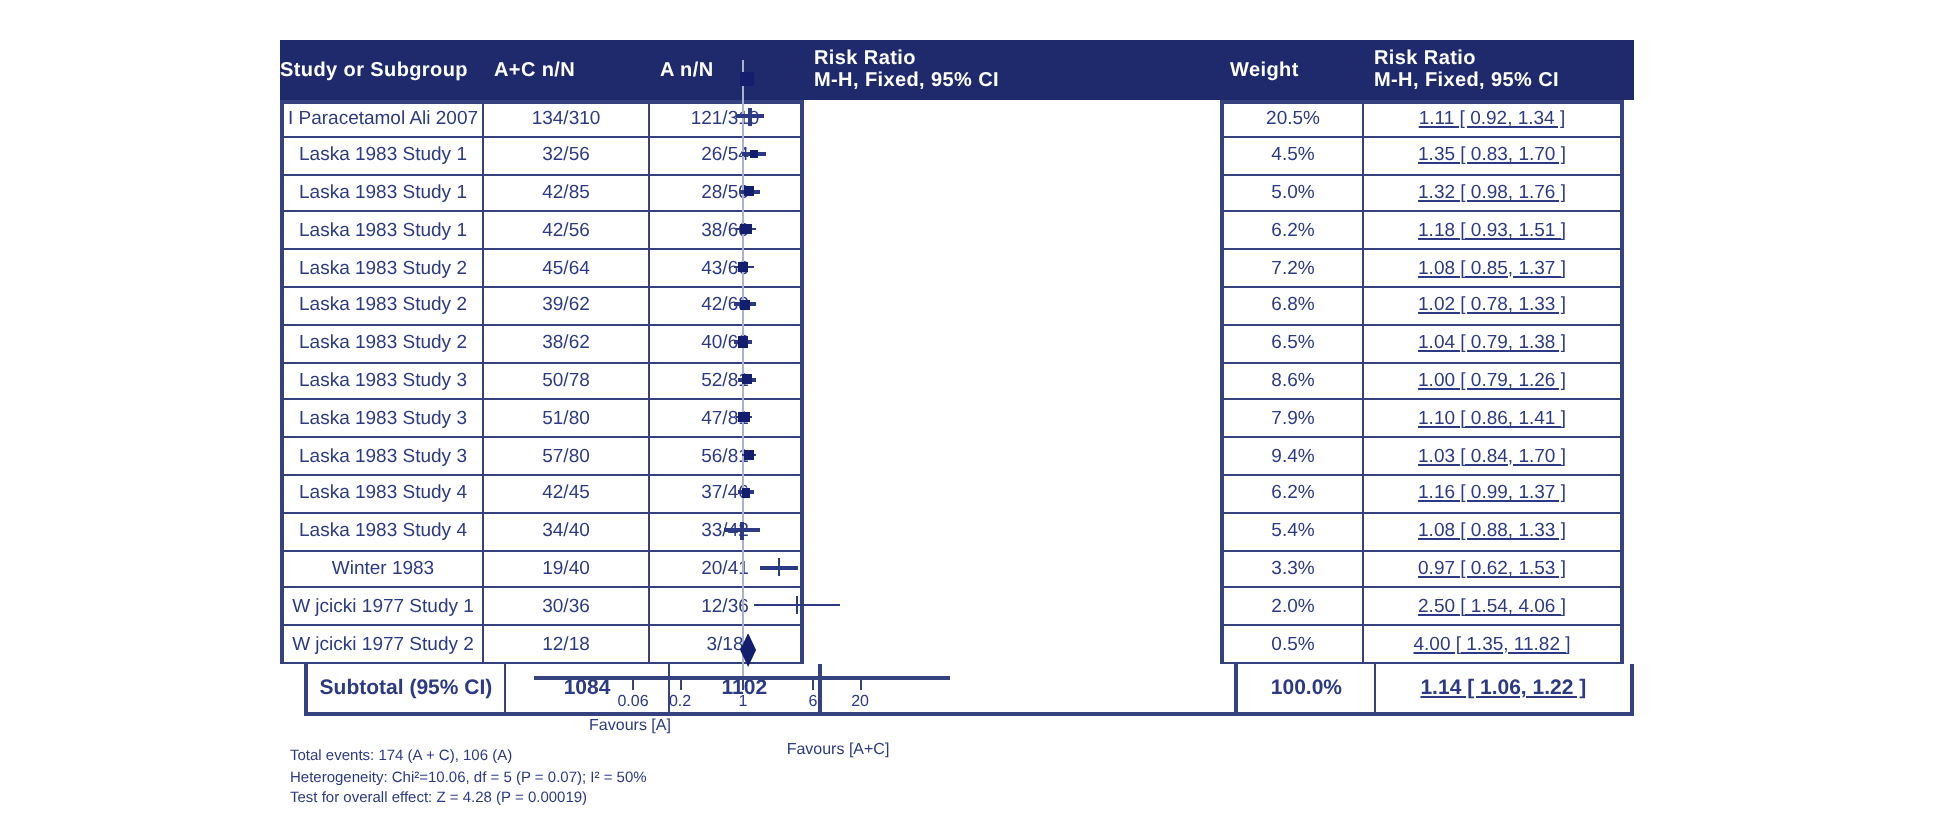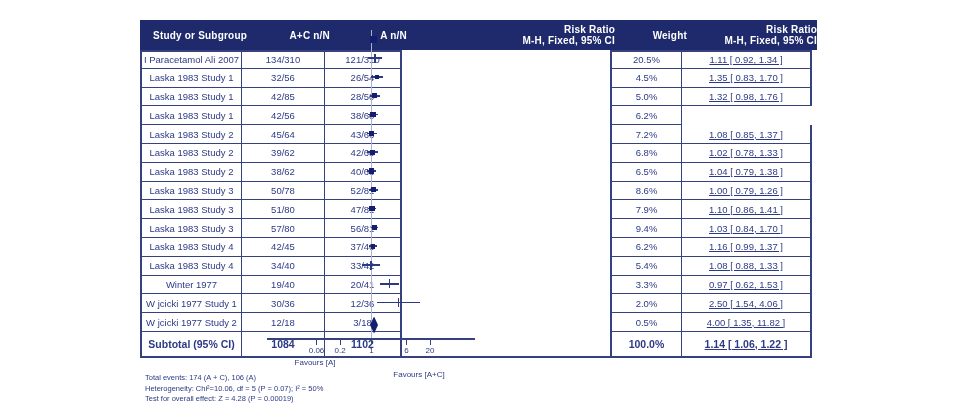--- a/index.html
+++ b/index.html
@@ -8,24 +8,24 @@
     --line:#35427f;
     --marker:#131f6e;
     --centerline:#aab2cf;
   }
   html,body{margin:0;padding:0;background:#ffffff;}
   body{width:970px;height:416px;position:relative;font-family:"Liberation Sans",sans-serif;-webkit-font-smoothing:antialiased;}
   .canvas{position:absolute;inset:0;background:#fff;}
   
   .ftable{position:absolute;left:140px;top:20px;width:677px;}
   .thead{display:flex;background:var(--navy);color:#fff;height:30px;}
-  .hcell{display:flex;flex-direction:column;align-items:flex-end;justify-content:center;font-weight:bold;font-size:10px;line-height:11px;letter-spacing:.2px;}
+  .hcell{display:flex;flex-direction:column;align-items:flex-start;justify-content:center;font-weight:bold;font-size:10px;line-height:11px;letter-spacing:.2px;}
   .tbody{position:relative;}
   .trow{display:flex;height:18.8px;}
-  .trow.subtotal{height:26px;}
+  .trow.subtotal{height:26px;margin-left:12px;}
   .cell{box-sizing:border-box;display:flex;align-items:center;justify-content:center;font-size:9.5px;color:var(--ink);border-right:1px solid var(--line);border-bottom:1px solid var(--line);background:#fff;}
   .c-study{width:102px;border-left:2px solid var(--line);}
   .c-ac{width:83px;}
   .c-a{width:77px;border-right:2px solid var(--line);}
   .c-plot{width:208px;border:none;background:transparent;}
   .c-weight{width:72px;border-left:2px solid var(--line);}
   .c-rr{width:130px;border-right:2px solid var(--line);text-decoration:underline;}
   .trow:first-child .c-study,.trow:first-child .c-ac,.trow:first-child .c-a,
   .trow:first-child .c-weight,.trow:first-child .c-rr{border-top:2px solid var(--line);}
   .trow.subtotal .cell{border-bottom:2px solid var(--line);font-weight:bold;font-size:10.5px;}
@@ -97,20 +97,21 @@
           <div class="cell c-plot"></div>
           <div class="cell c-weight">5.0%</div>
           <div class="cell c-rr">1.32 [ 0.98, 1.76 ]</div>
         </div>
         <div class="trow">
           <div class="cell c-study">Laska 1983 Study 1</div>
           <div class="cell c-ac">42/56</div>
           <div class="cell c-a">38/60</div>
           <div class="cell c-plot"></div>
           <div class="cell c-weight">6.2%</div>
+          <div class="cell c-rr">1.18 [ 0.93, 1.51 ]</div>
         </div>
         <div class="trow">
           <div class="cell c-study">Laska 1983 Study 2</div>
           <div class="cell c-ac">45/64</div>
           <div class="cell c-a">43/66</div>
           <div class="cell c-plot"></div>
           <div class="cell c-weight">7.2%</div>
           <div class="cell c-rr">1.08 [ 0.85, 1.37 ]</div>
         </div>
         <div class="trow">
@@ -163,21 +164,21 @@
         </div>
         <div class="trow">
           <div class="cell c-study">Laska 1983 Study 4</div>
           <div class="cell c-ac">34/40</div>
           <div class="cell c-a">33/42</div>
           <div class="cell c-plot"></div>
           <div class="cell c-weight">5.4%</div>
           <div class="cell c-rr">1.08 [ 0.88, 1.33 ]</div>
         </div>
         <div class="trow">
-          <div class="cell c-study">Winter 1977</div>
+          <div class="cell c-study">Winter 1983</div>
           <div class="cell c-ac">19/40</div>
           <div class="cell c-a">20/41</div>
           <div class="cell c-plot"></div>
           <div class="cell c-weight">3.3%</div>
           <div class="cell c-rr">0.97 [ 0.62, 1.53 ]</div>
         </div>
         <div class="trow">
           <div class="cell c-study">W jcicki 1977 Study 1</div>
           <div class="cell c-ac">30/36</div>
           <div class="cell c-a">12/36</div>

